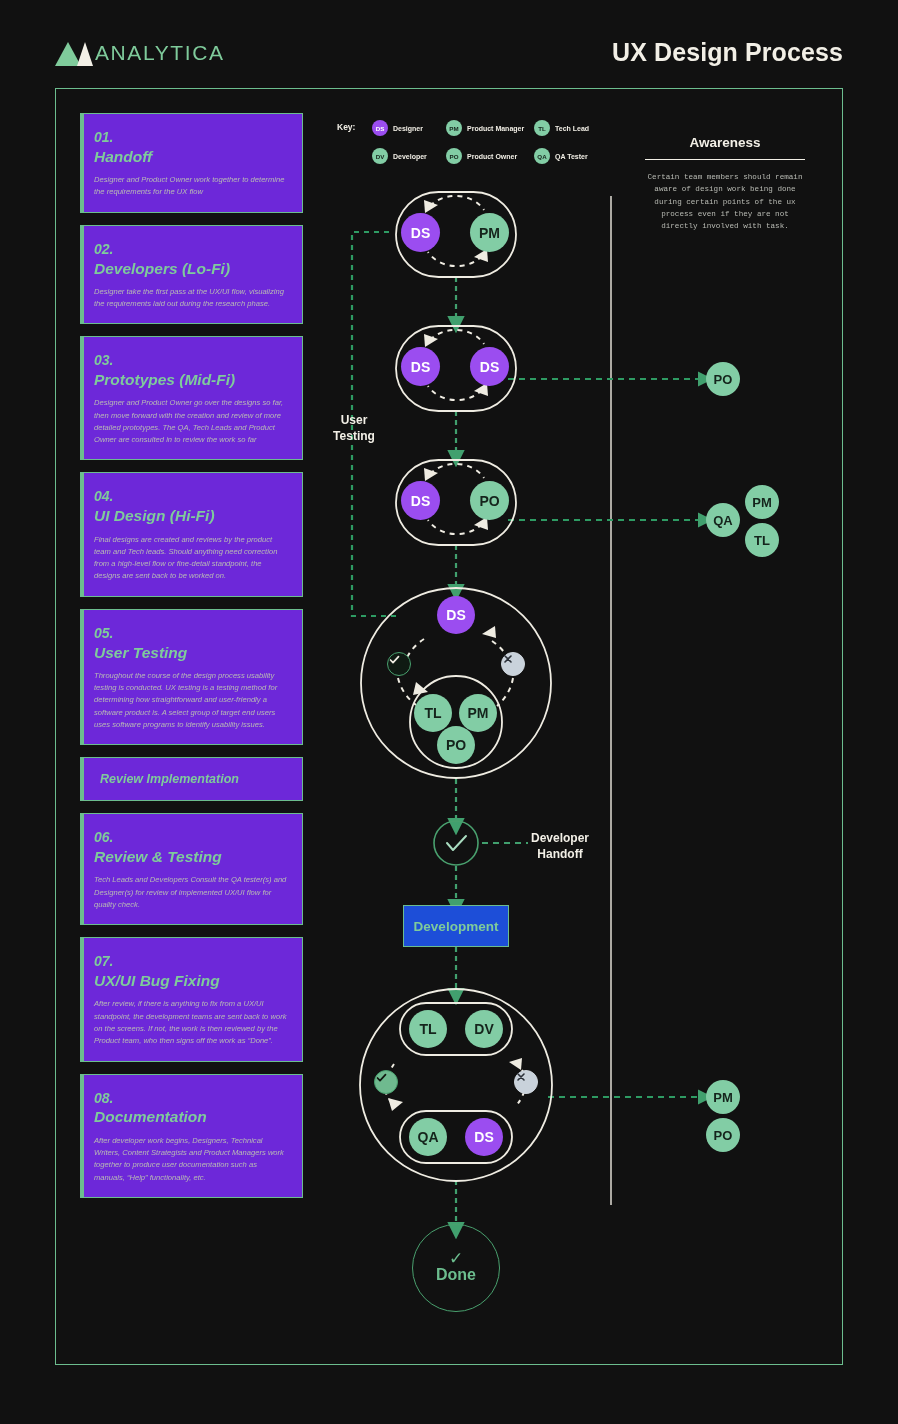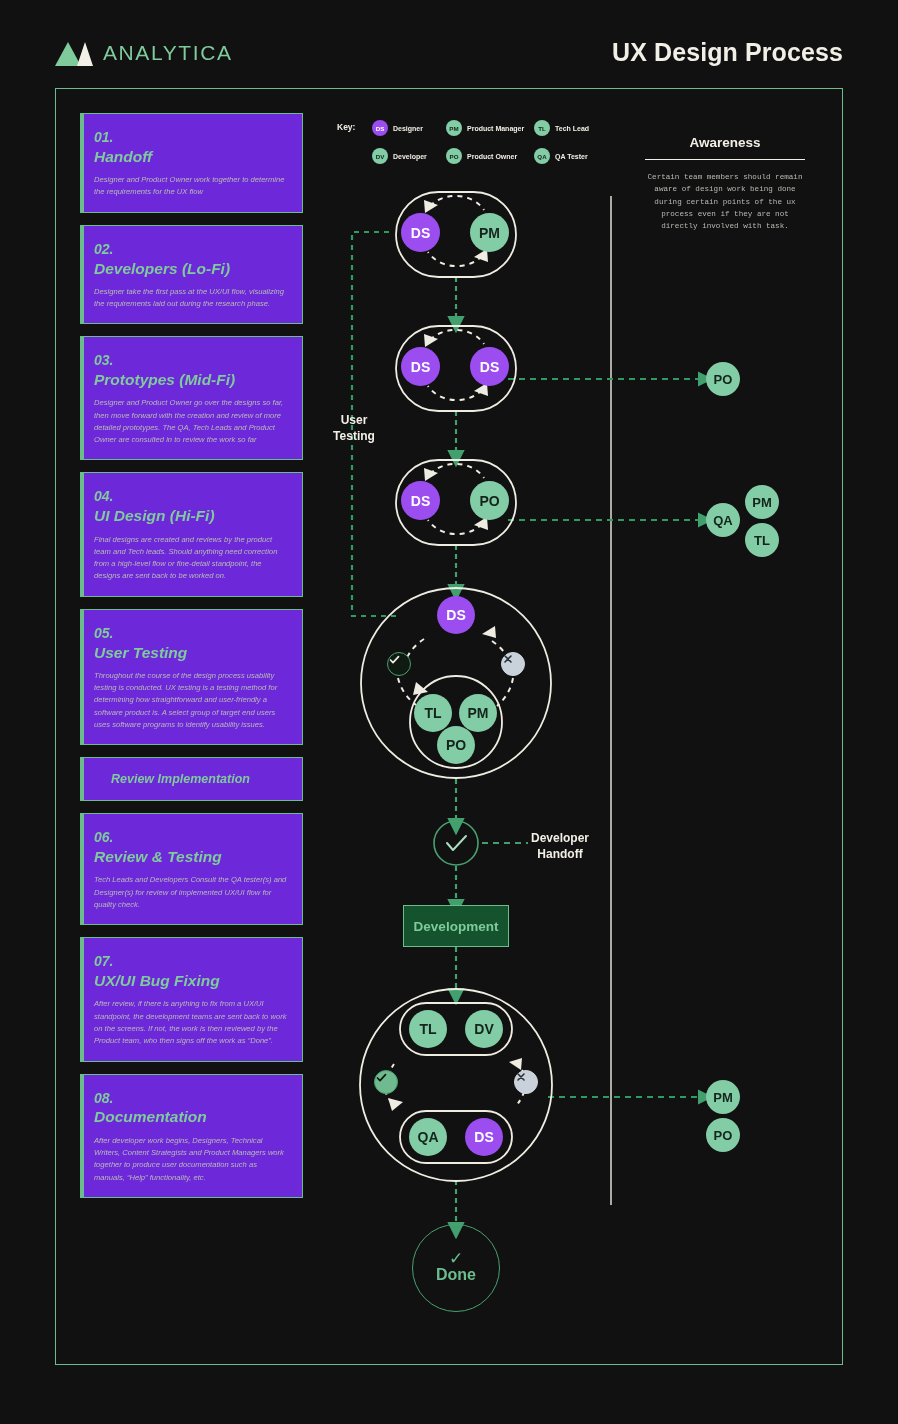--- a/index.html
+++ b/index.html
@@ -7,21 +7,21 @@
     background: #111111;
     width: 898px;
     height: 1424px;
     overflow: hidden;
     font-family: "Liberation Sans", sans-serif;
   }
   #root { position: relative; width: 898px; height: 1424px; background: #111111; }
 
   
   .header { position: absolute; left: 0; top: 0; width: 898px; height: 88px; }
-  .logo { position: absolute; left: 55px; top: 40px; display: flex; align-items: center; gap: 8px; }
+  .logo { position: absolute; left: 55px; top: 40px; display: flex; align-items: center; gap: 0; }
   .logo-mark { width: 40px; height: 26px; position: relative; }
   .logo-mark svg { display: block; }
   .logo-text { color: #7fcb9b; font-size: 21px; letter-spacing: 1.6px; font-weight: 400; }
   .page-title { position: absolute; right: 55px; top: 38px; color: #f2efe6; font-size: 25px; font-weight: bold; letter-spacing: .1px; }
 
   
   .frame { position: absolute; left: 55px; top: 88px; width: 788px; height: 1277px; border: 1px solid #6cbd8e; }
 
   
   .cards { position: absolute; left: 80px; top: 113px; width: 223px; }
@@ -30,21 +30,21 @@
     border-left: 4px solid #6cbd8e;
     background: #6d28d9;
     padding: 14px 14px 13px 10px;
     margin-bottom: 12px;
     position: relative;
     font-style: italic;
   }
   .card-num { color: #7fcb9b; font-size: 14px; font-weight: bold; line-height: 1.35; }
   .card-title { color: #7fcb9b; font-size: 15.5px; font-weight: bold; line-height: 1.3; margin-bottom: 7px; }
   .card-desc { color: #b9bbb4; font-size: 7.6px; line-height: 1.62; }
-  .card.bar { padding: 13px 14px 13px 27px; margin-bottom: 12px; }
+  .card.bar { padding: 13px 14px 13px 16px; margin-bottom: 12px; }
   .card.bar .card-title { margin-bottom: 0; font-size: 12.5px; }
 
   
   .key { position: absolute; left: 337px; top: 110px; width: 246px; }
   .key-label { position: absolute; left: 0; top: 12px; color: #f2efe6; font-size: 8.5px; font-weight: bold; }
   .key-grid { position: absolute; left: 35px; top: 4px; display: grid; grid-template-columns: 74px 88px 74px; grid-auto-rows: 28px; }
   .key-item { display: flex; align-items: center; gap: 5px; }
   .key-badge { width: 16px; height: 16px; border-radius: 50%; display: flex; align-items: center; justify-content: center; font-size: 6.2px; font-weight: bold; flex: none; }
   .key-text { color: #f2efe6; font-size: 7px; font-weight: bold; white-space: nowrap; }
 
@@ -64,21 +64,21 @@
     display: flex; align-items: center; justify-content: center;
     font-weight: bold; font-family: "Liberation Sans", sans-serif;
     position: absolute;
   }
   .badge.purple { background: #9b4df0; color: #ffffff; }
   .badge.green  { background: #82cda5; color: #15241c; }
 
   .lbl { position: absolute; color: #f2efe6; font-size: 12px; font-weight: bold; text-align: center; line-height: 1.35; }
 
   .devbox {
-    position: absolute; border: 1px solid #6cbd8e; background: #14532d;
+    position: absolute; border: 1px solid #6cbd8e; background: #1d4ed8;
     display: flex; align-items: center; justify-content: center;
     color: #7fcb9b; font-size: 13.5px; font-weight: bold;
   }
   .donebox {
     position: absolute; border: 1.6px solid #49a06e; border-radius: 50%;
     display: flex; flex-direction: column; align-items: center; justify-content: center;
     color: #6cbd8e; font-size: 16px; font-weight: bold; gap: 1px;
   }
   .donebox .chk { font-size: 17px; line-height: .8; font-weight: 400; }
 </style>

